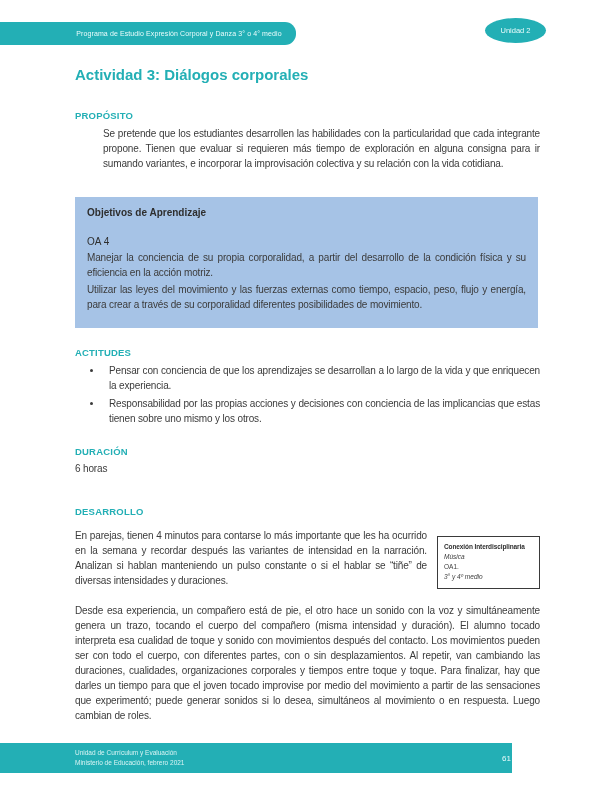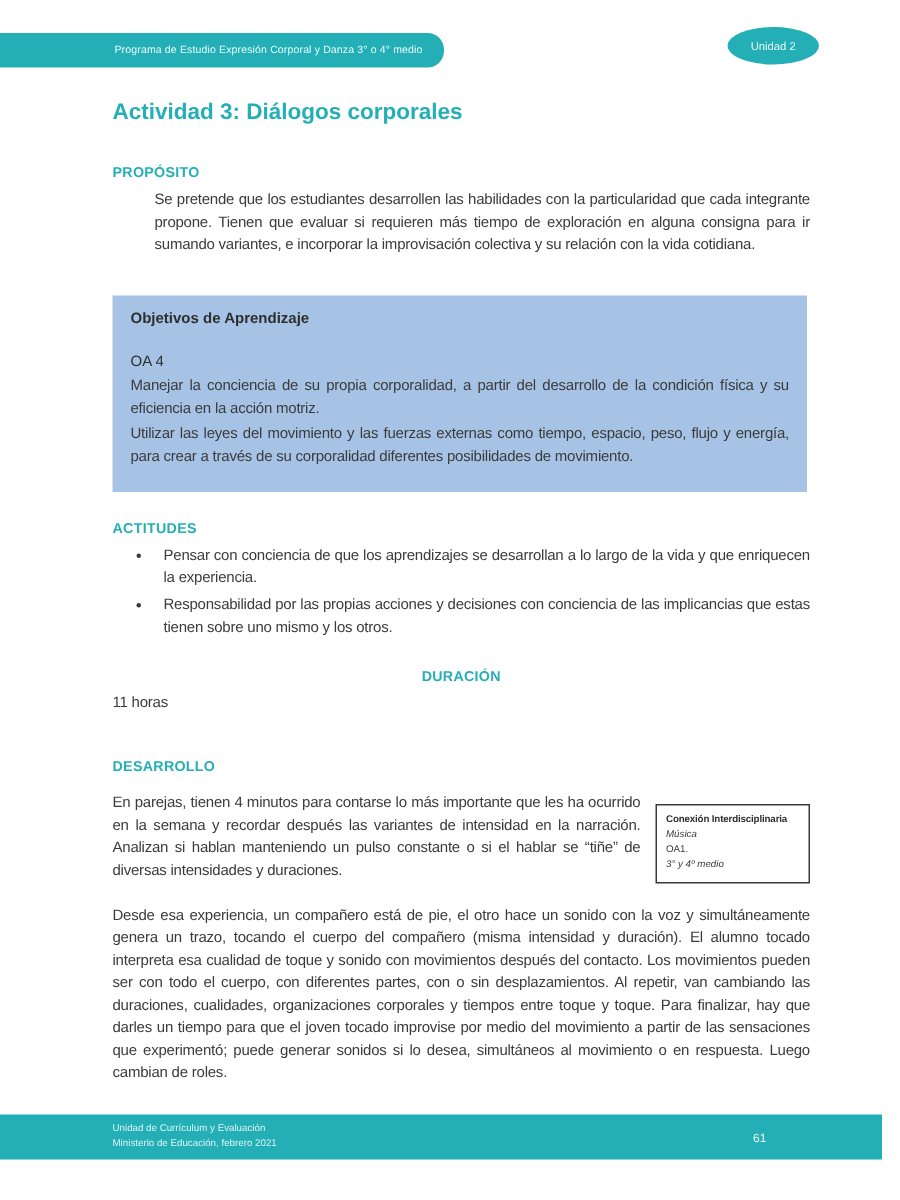--- a/index.html
+++ b/index.html
@@ -35,21 +35,21 @@
   .content { position:absolute; left:75px; top:64px; width:465px; }
   .title {
     font-size:15px; font-weight:bold; color:#23afb5; line-height:22px;
   }
   .section-heading {
     font-size:9.5px; font-weight:bold; color:#23afb5; line-height:12px;
     letter-spacing:.2px;
   }
   .mt-proposito { margin-top:24px; }
   .mt-actitudes { margin-top:19px; }
-  .mt-duracion  { margin-top:20px;text-align:center; }
+  .mt-duracion  { margin-top:20px; }
   .mt-desarrollo{ margin-top:30px; }
   .body-text {
     font-size:10px; line-height:15px; text-align:justify;
     letter-spacing:-.15px; color:#3b3b3b;
   }
   .para-proposito { margin-top:4px;margin-left:28px; }
   
   .oa-box {
     margin-top:26px; width:463px;
     background:#a6c3e6;
@@ -75,21 +75,21 @@
     border:1px solid #3a3a3a; background:#ffffff;
     padding:5px 5px 6px 6px;
   }
   .cx-heading { font-size:6.5px; font-weight:bold; line-height:10px; letter-spacing:-.1px; color:#2e2e2e; white-space:nowrap; }
   .cx-line { font-size:6.5px; line-height:10px; color:#3b3b3b; }
   .italic { font-style:italic; }
   .para-final { margin-top:14px; }
   
   .footer-bar {
     position:absolute; left:0; top:743px;
-    width:588px; height:30px; background:#23afb5;
+    width:512px; height:30px; background:#23afb5;
     display:flex; align-items:center;
   }
   .footer-left { padding-left:75px; }
   .footer-left div { color:#d9f4f4; font-size:6.5px; line-height:10px; }
   .page-number {
     position:absolute; left:502px; top:0; height:30px;
     display:flex; align-items:center;
     color:#eafcfc; font-size:8px;
   }
 </style>
@@ -121,21 +121,21 @@
     </div>
   </div>
 
   <h2 class="section-heading mt-actitudes">ACTITUDES</h2>
   <ul class="bullet-list">
     <li>Pensar con conciencia de que los aprendizajes se desarrollan a lo largo de la vida y que enriquecen la experiencia.</li>
     <li>Responsabilidad por las propias acciones y decisiones con conciencia de las implicancias que estas tienen sobre uno mismo y los otros.</li>
   </ul>
 
   <h2 class="section-heading mt-duracion">DURACIÓN</h2>
-  <p class="body-text duracion-value">11 horas</p>
+  <p class="body-text duracion-value">6 horas</p>
 
   <h2 class="section-heading mt-desarrollo">DESARROLLO</h2>
 
   <div class="desarrollo-row">
     <p class="body-text para-narrow">En parejas, tienen 4 minutos para contarse lo más importante que les ha ocurrido en la semana y recordar después las variantes de intensidad en la narración. Analizan si hablan manteniendo un pulso constante o si el hablar se “tiñe” de diversas intensidades y duraciones.</p>
     <div class="conexion-box">
       <div class="cx-heading">Conexión Interdisciplinaria</div>
       <div class="cx-line italic">Música</div>
       <div class="cx-line">OA1.</div>
       <div class="cx-line italic">3° y 4º medio</div>

